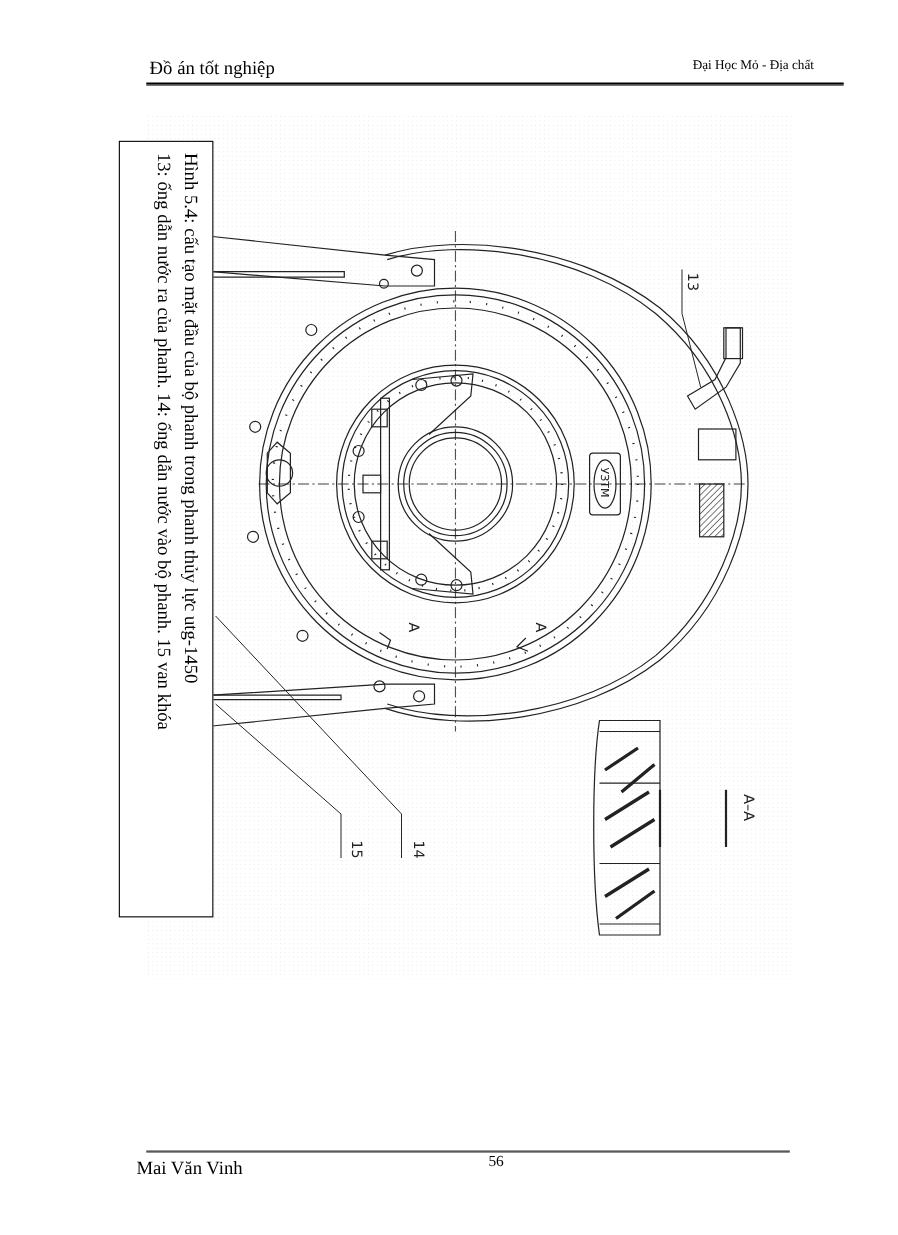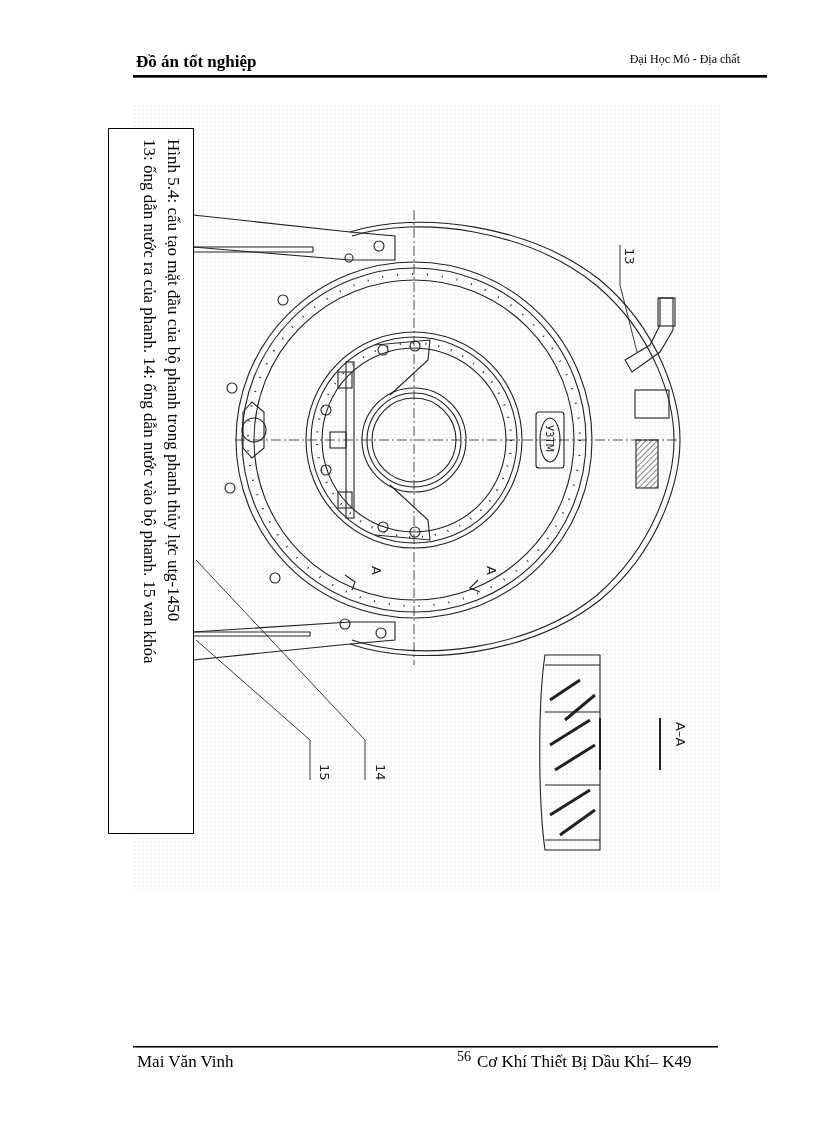--- a/index.html
+++ b/index.html
@@ -1,35 +1,35 @@
 <!DOCTYPE html>
 <html><head>
   <meta charset="utf-8">
   <style>
     html, body { margin: 0; padding: 0; background: #ffffff; }
     body { width: 816px; height: 1123px; position: relative; overflow: hidden;
            font-family: "Liberation Serif", serif; color: #000; }
     .header { position: absolute; left: 133px; top: 52px; width: 634px; height: 22px; }
-    .header .left { position: absolute; left: 3px; top: 0; font-size: 17px; font-weight: bold; }
+    .header .left { position: absolute; left: 3px; top: 0; font-size: 17px; }
     .header .right { position: absolute; right: 27px; top: 0; font-size: 12px; }
     .header-rule { position: absolute; left: 133px; top: 75px; width: 634px; height: 0;
                    border-top: 2px solid #000; border-bottom: 1px solid #555; }
     .figure-bg { position: absolute; left: 133px; top: 104px; width: 588px; height: 786px;
       background-image: radial-gradient(#e6e0ea 0.6px, transparent 0.8px);
       background-size: 4px 4px; }
     .drawing { position: absolute; left: 133px; top: 104px; width: 588px; height: 786px; }
     .caption-box { position: absolute; left: 108px; top: 128px; width: 84px; height: 704px;
                    border: 1px solid #000; background: #fff; overflow: hidden; }
     .caption-inner { position: absolute; left: 84px; top: 0; width: 704px; height: 84px;
                      transform-origin: 0 0; transform: rotate(90deg);
                      font-size: 17px; line-height: 24px; padding: 8px 10px; box-sizing: border-box; }
     .caption-inner div { white-space: nowrap; }
     .footer-rule { position: absolute; left: 133px; top: 1046px; width: 585px; height: 0;
                    border-top: 1px solid #000; border-bottom: 1px solid #777; }
-    .footer { position: absolute; left: 134px; top: 1052px; width: 600px; height: 22px; font-size: 17px; }
+    .footer { position: absolute; left: 121px; top: 1052px; width: 600px; height: 22px; font-size: 17px; }
     .footer .author { position: absolute; left: 3px; top: 0; }
     .footer .page { position: absolute; left: 295px; top: -3px; font-size: 14px; margin-left: 28px; }
     .footer .right { position: absolute; left: 343px; top: 0; }
     .callout { font-family: "DejaVu Sans", sans-serif; font-size: 13px; fill: #222; }
   </style>
 </head>
 <body>
 
 <div class="header">
   <span class="left">Đồ án tốt nghiệp</span>
@@ -142,14 +142,13 @@
   <div class="caption-inner">
     <div>Hình 5.4: cấu tạo mặt đầu của bộ phanh trong phanh thủy lực utg-1450</div>
     <div>13: ống dẫn nước ra của phanh. 14: ống dẫn nước vào bộ phanh. 15 van khóa</div>
   </div>
 </div>
 
 <div class="footer-rule"></div>
 <div class="footer">
   <span class="author">Mai Văn Vinh</span>
   <span class="page">56</span>
-  <span class="right">Cơ Khí Thiết Bị Dầu Khí– K49</span>
 </div>
 
 </body></html>

